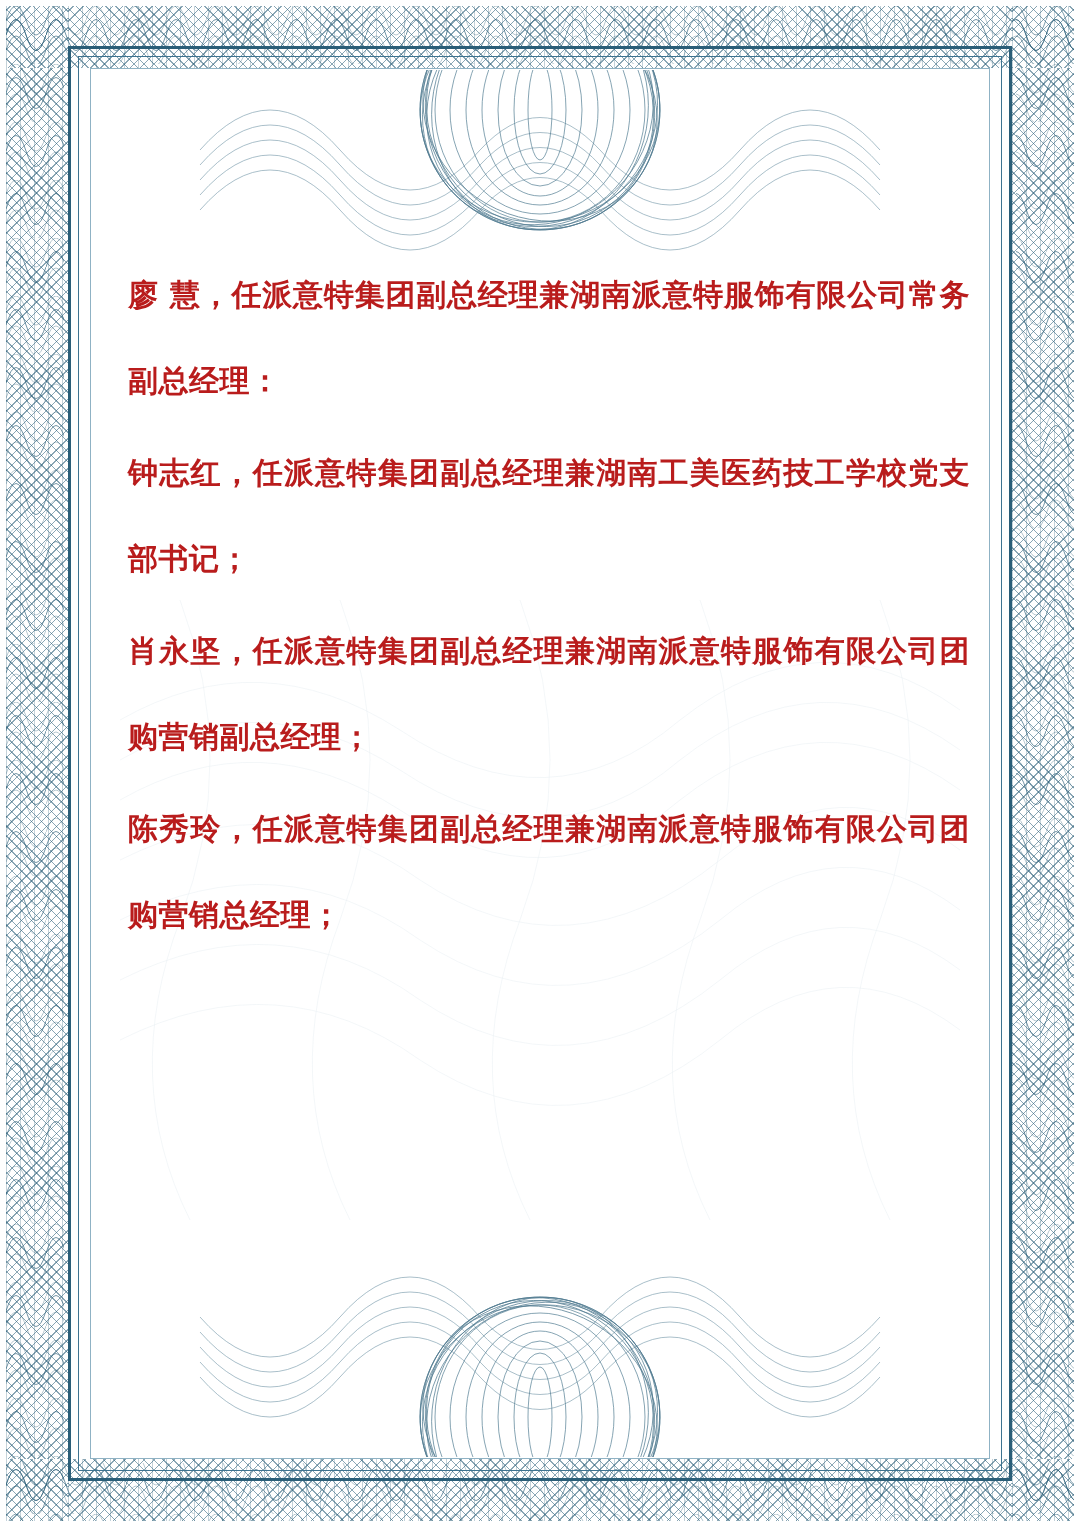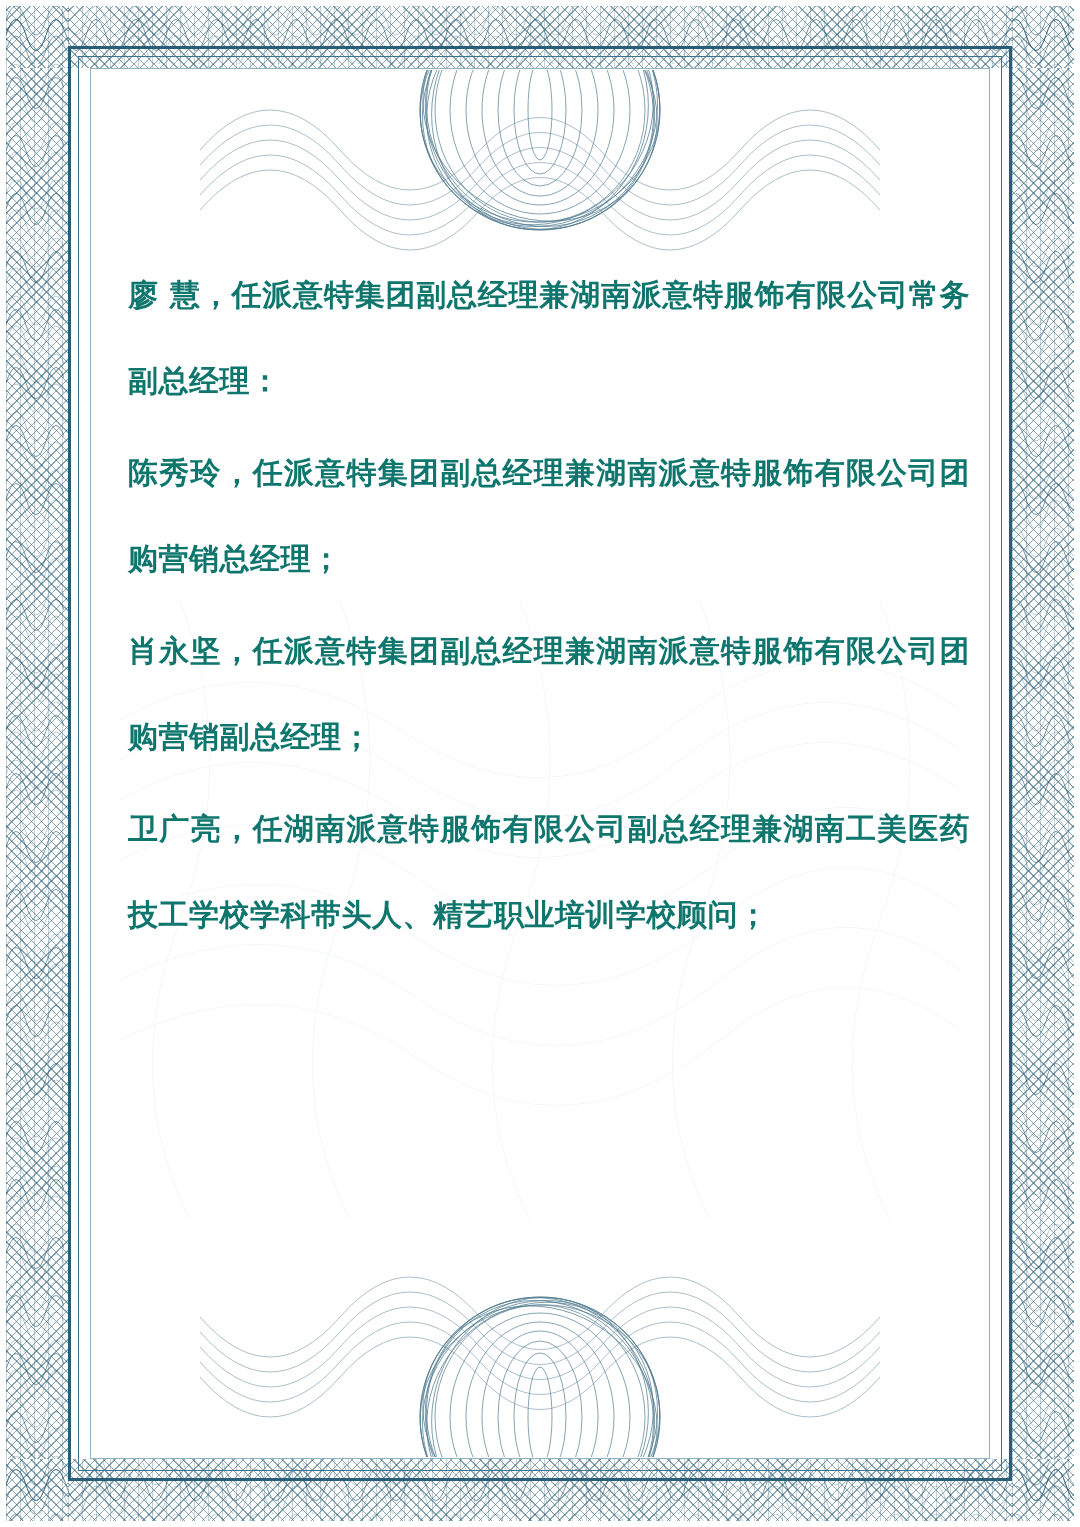--- a/index.html
+++ b/index.html
@@ -99,21 +99,21 @@
 
   
   .content {
     position: absolute;
     left: 128px;
     right: 110px;
     top: 252px;
     bottom: 300px;
   }
   .para {
-    color: #0f766e;
+    color: #b91c1c;
     font-size: 30px;
     line-height: 86px;
     letter-spacing: 0.5px;
     text-align: justify;
     margin: 0 0 6px 0;
     white-space: pre-wrap;
   }
   .para .nm {
     font-weight: bold;
   }
@@ -220,22 +220,22 @@
       <path d="M400,0 Q460,160 400,320 Q340,480 410,620"></path>
       <path d="M580,0 Q640,160 580,320 Q520,480 590,620"></path>
       <path d="M760,0 Q820,160 760,320 Q700,480 770,620"></path>
     </g>
   </svg>
 
   <div class="content">
 
     <p class="para"><span class="nm">廖 慧，</span><span class="tx">任派意特集团副总经理兼湖南派意特服饰有限公司常务副总经理：</span></p>
 
+    <p class="para"><span class="nm">钟志红，</span><span class="tx">任派意特集团副总经理兼湖南工美医药技工学校党支部书记；</span></p>
+
+    <p class="para"><span class="nm">肖永坚，</span><span class="tx">任派意特集团副总经理兼湖南派意特服饰有限公司团购营销副总经理；</span></p>
 
     <p class="para"><span class="nm">陈秀玲，</span><span class="tx">任派意特集团副总经理兼湖南派意特服饰有限公司团购营销总经理；</span></p>
 
-    <p class="para"><span class="nm">肖永坚，</span><span class="tx">任派意特集团副总经理兼湖南派意特服饰有限公司团购营销副总经理；</span></p>
-
-    <p class="para"><span class="nm">卫广亮，</span><span class="tx">任湖南派意特服饰有限公司副总经理兼湖南工美医药技工学校学科带头人、精艺职业培训学校顾问；</span></p>
 
 
   </div>
 </div>
 
 </body></html>

